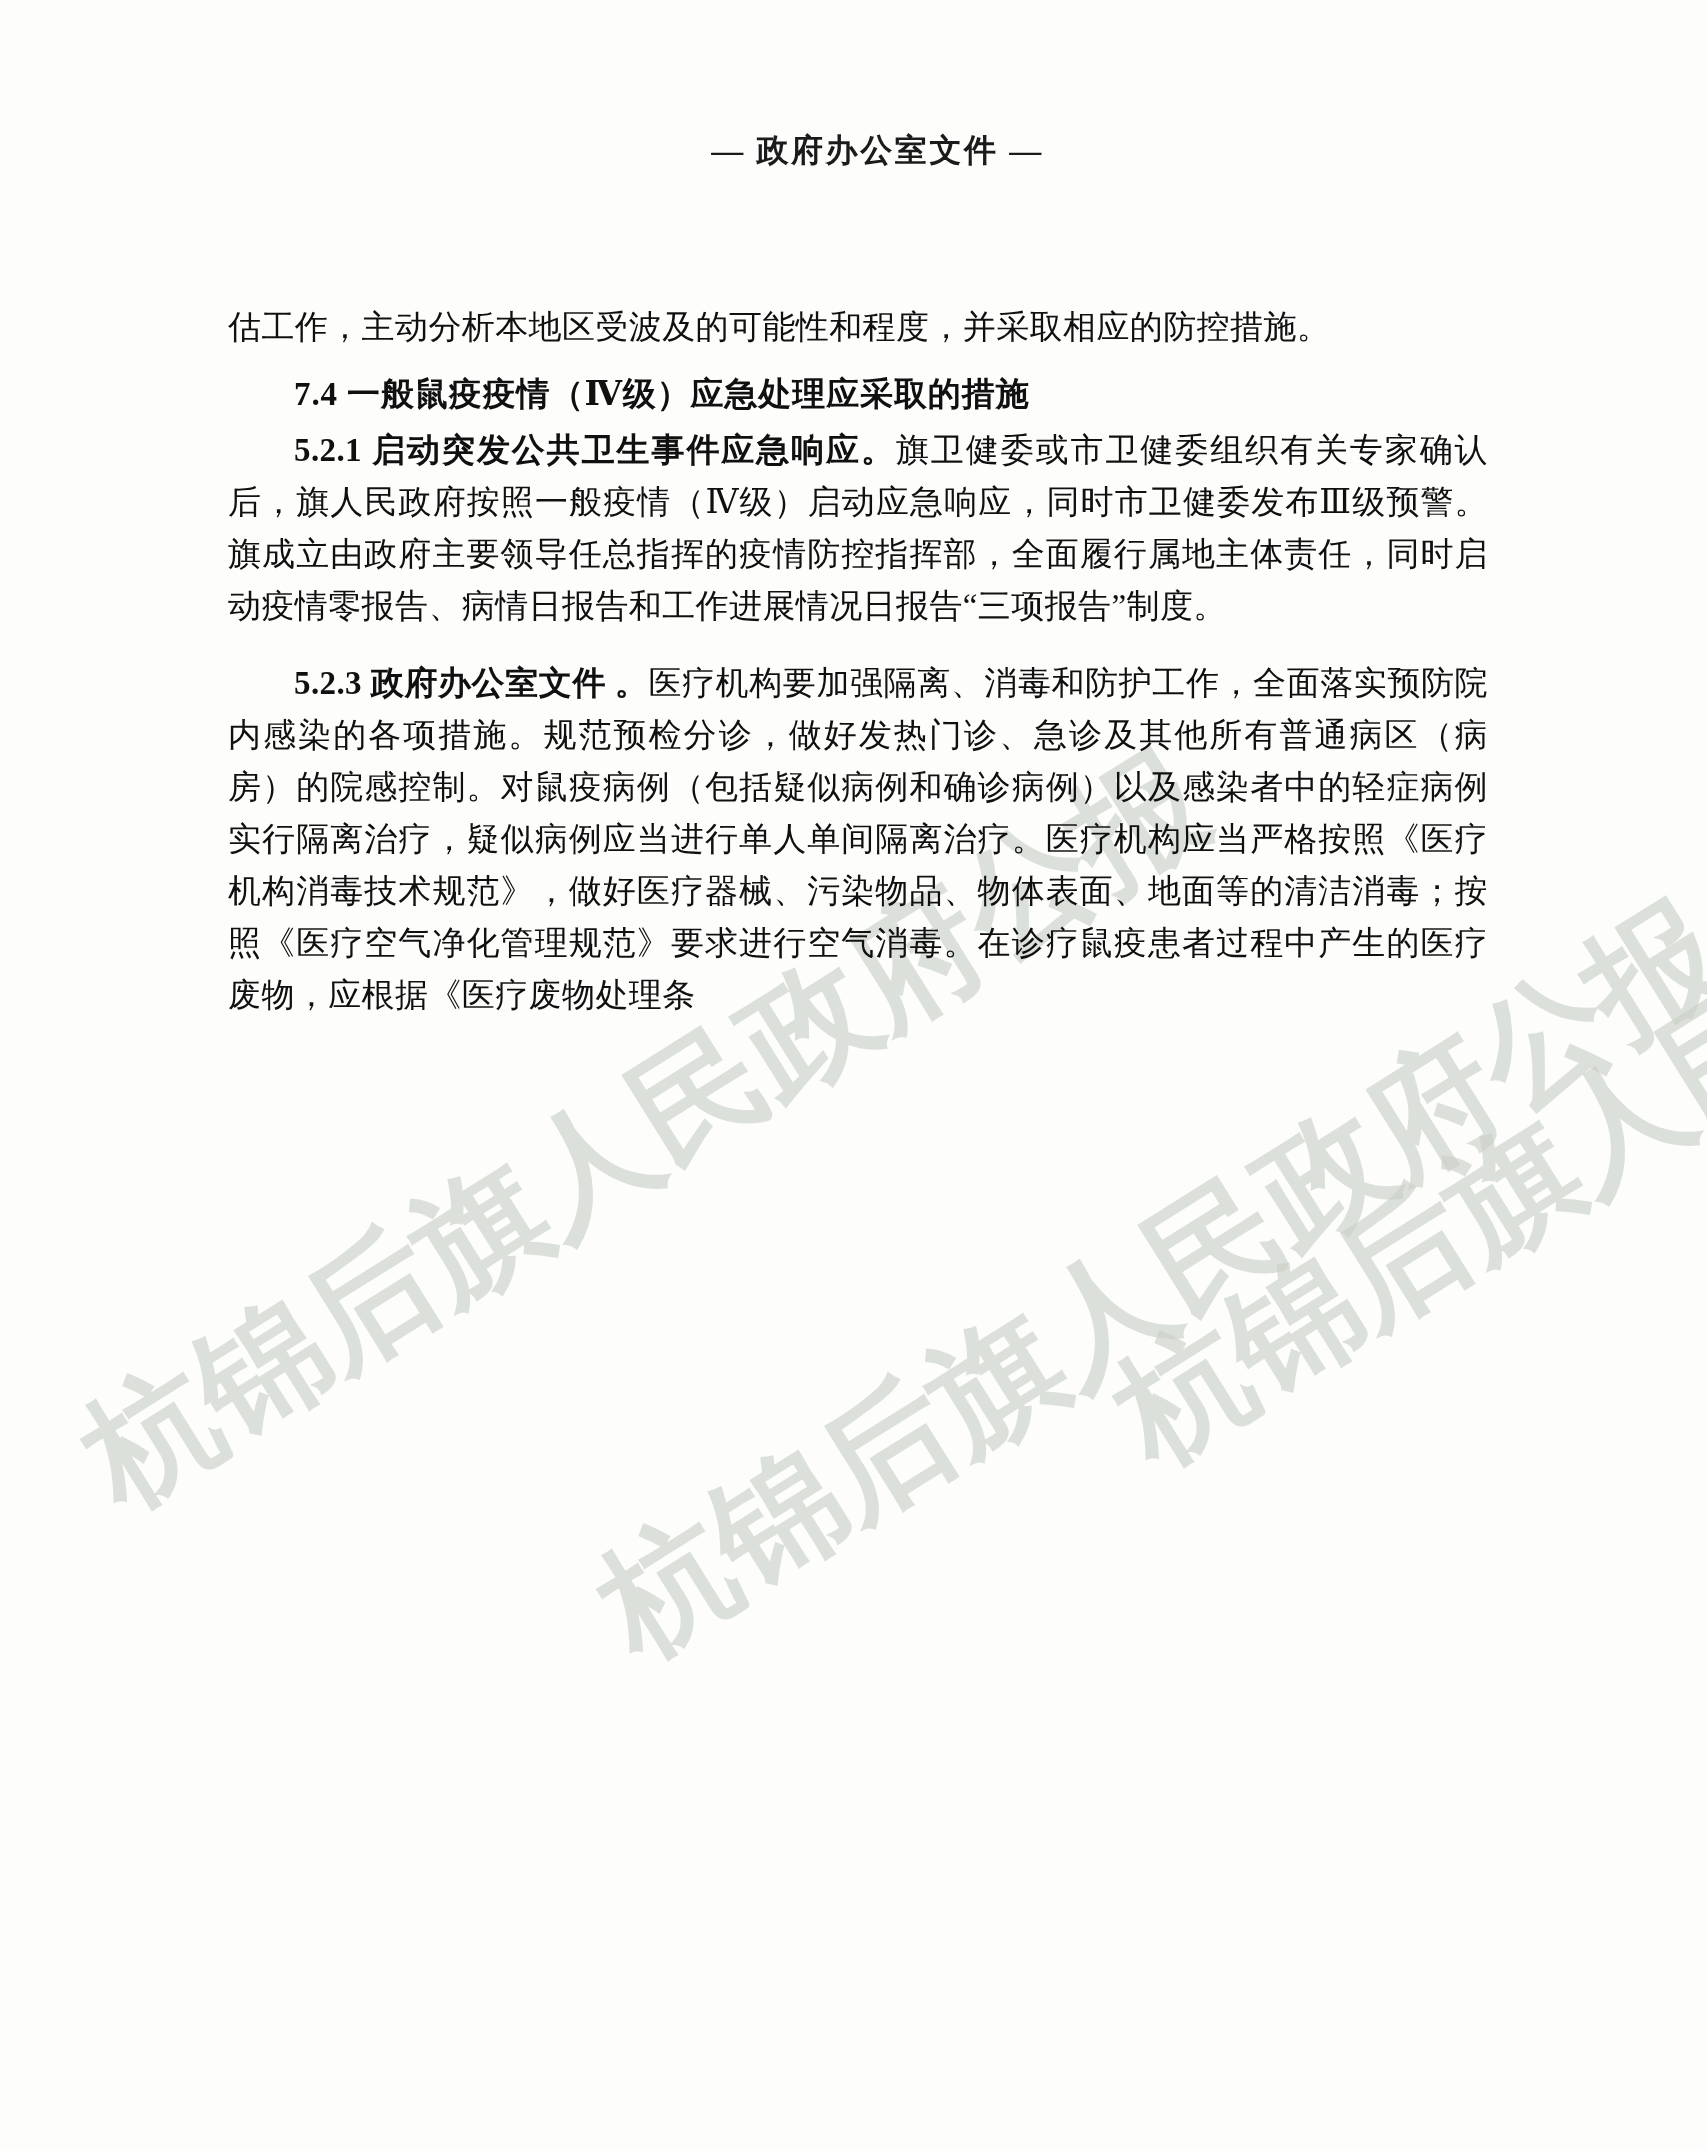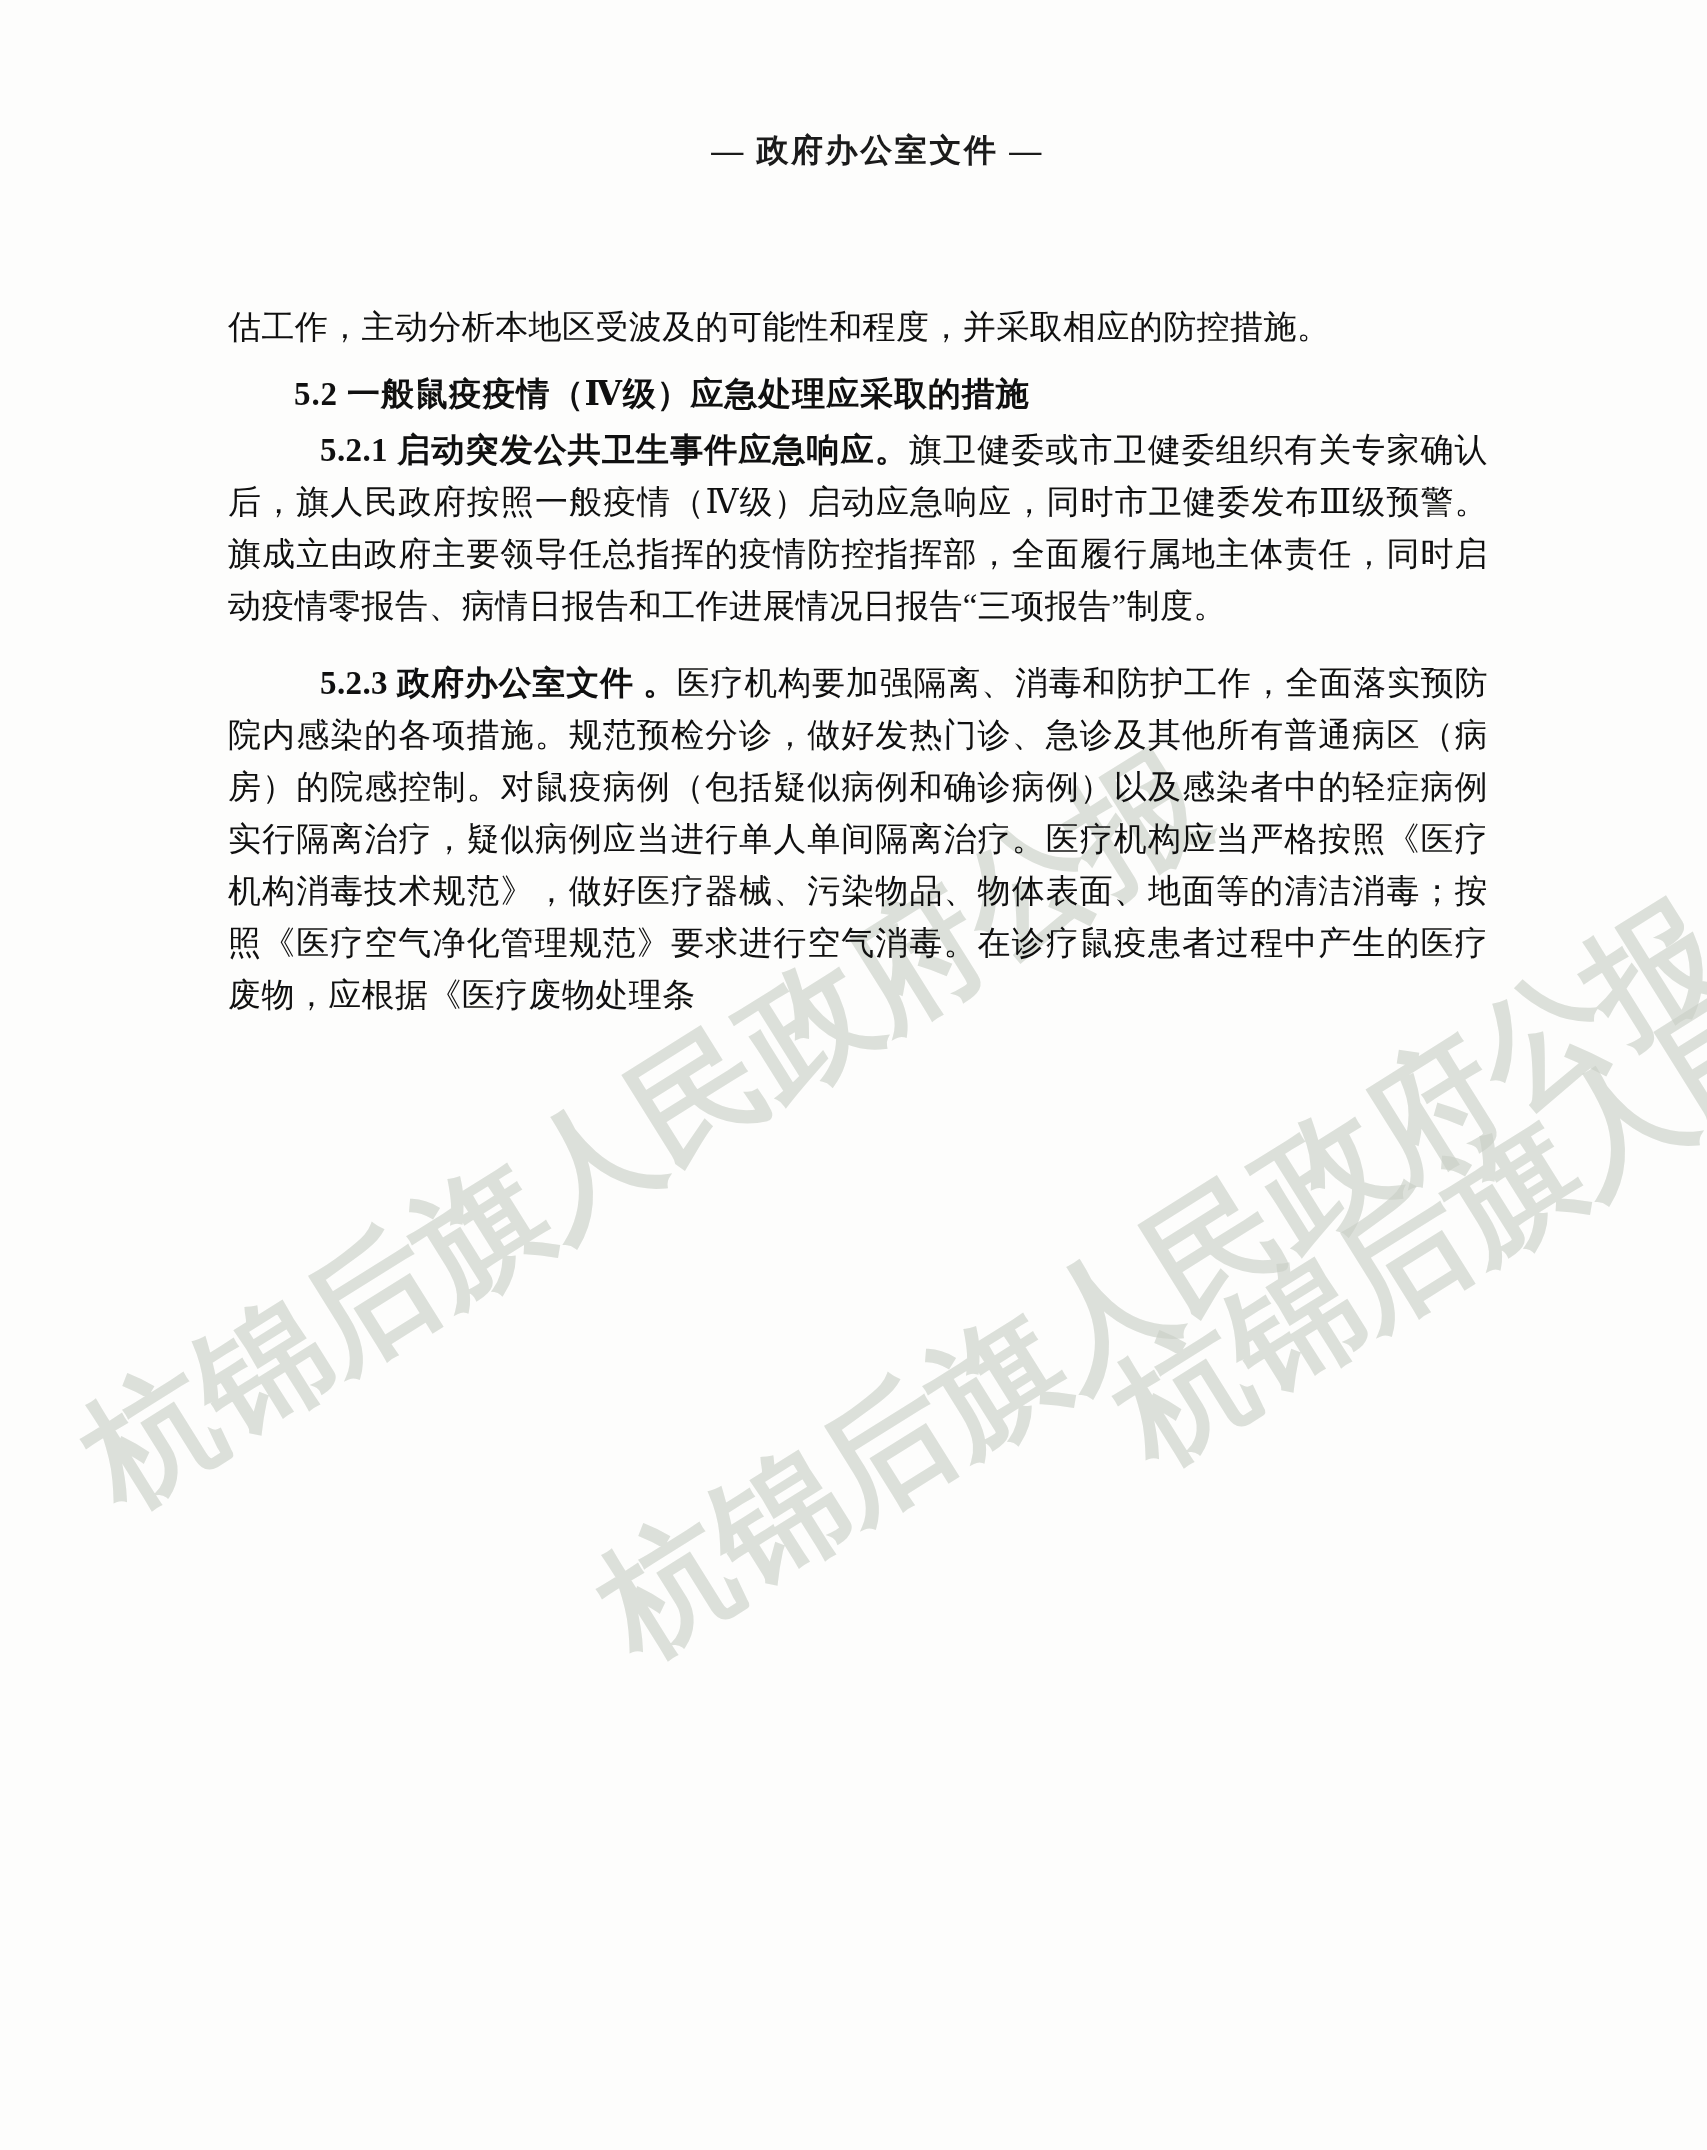--- a/index.html
+++ b/index.html
@@ -59,21 +59,20 @@
   .heading {
     font-size: 33px;
     line-height: 52px;
     font-weight: bold;
     text-indent: 66px;
     margin: 14.6px 0 4.3px 0;
     letter-spacing: 0.9px;
   }
   .bold-lead {
     font-weight: bold;
-    margin-left: 26px;
   }
 
   
   .watermark-layer {
     position: absolute;
     inset: 0;
     pointer-events: none;
     overflow: hidden;
   }
   .wm {
@@ -114,21 +113,21 @@
     <div class="wm wm2">杭锦后旗人民政府公报</div>
     <div class="wm wm3">杭锦后旗人民政府公报</div>
   </div>
 
   <div class="doc-header">—  政府办公室文件  —</div>
 
   <div class="doc-body">
 
     <p class="para">估工作，主动分析本地区受波及的可能性和程度，并采取相应的防控措施。</p>
 
-    <p class="heading">5.2 一般鼠疫疫情（Ⅳ级）应急处理应采取的措施</p>
+    <p class="heading">7.4 一般鼠疫疫情（Ⅳ级）应急处理应采取的措施</p>
 
     <p class="para indent"><span class="bold-lead">5.2.1 启动突发公共卫生事件应急响应。</span><span>旗卫健委或市卫健委组织有关专家确认后，旗人民政府按照一般疫情（Ⅳ级）启动应急响应，同时市卫健委发布Ⅲ级预警。旗成立由政府主要领导任总指挥的疫情防控指挥部，全面履行属地主体责任，同时启动疫情零报告、病情日报告和工作进展情况日报告“三项报告”制度。</span></p>
 
 
     <p class="para indent gap"><span class="bold-lead">5.2.3 政府办公室文件 。</span><span>医疗机构要加强隔离、消毒和防护工作，全面落实预防院内感染的各项措施。规范预检分诊，做好发热门诊、急诊及其他所有普通病区（病房）的院感控制。对鼠疫病例（包括疑似病例和确诊病例）以及感染者中的轻症病例实行隔离治疗，疑似病例应当进行单人单间隔离治疗。医疗机构应当严格按照《医疗机构消毒技术规范》，做好医疗器械、污染物品、物体表面、地面等的清洁消毒；按照《医疗空气净化管理规范》要求进行空气消毒。在诊疗鼠疫患者过程中产生的医疗废物，应根据《医疗废物处理条</span></p>
 
   </div>
 
 </div>
 

